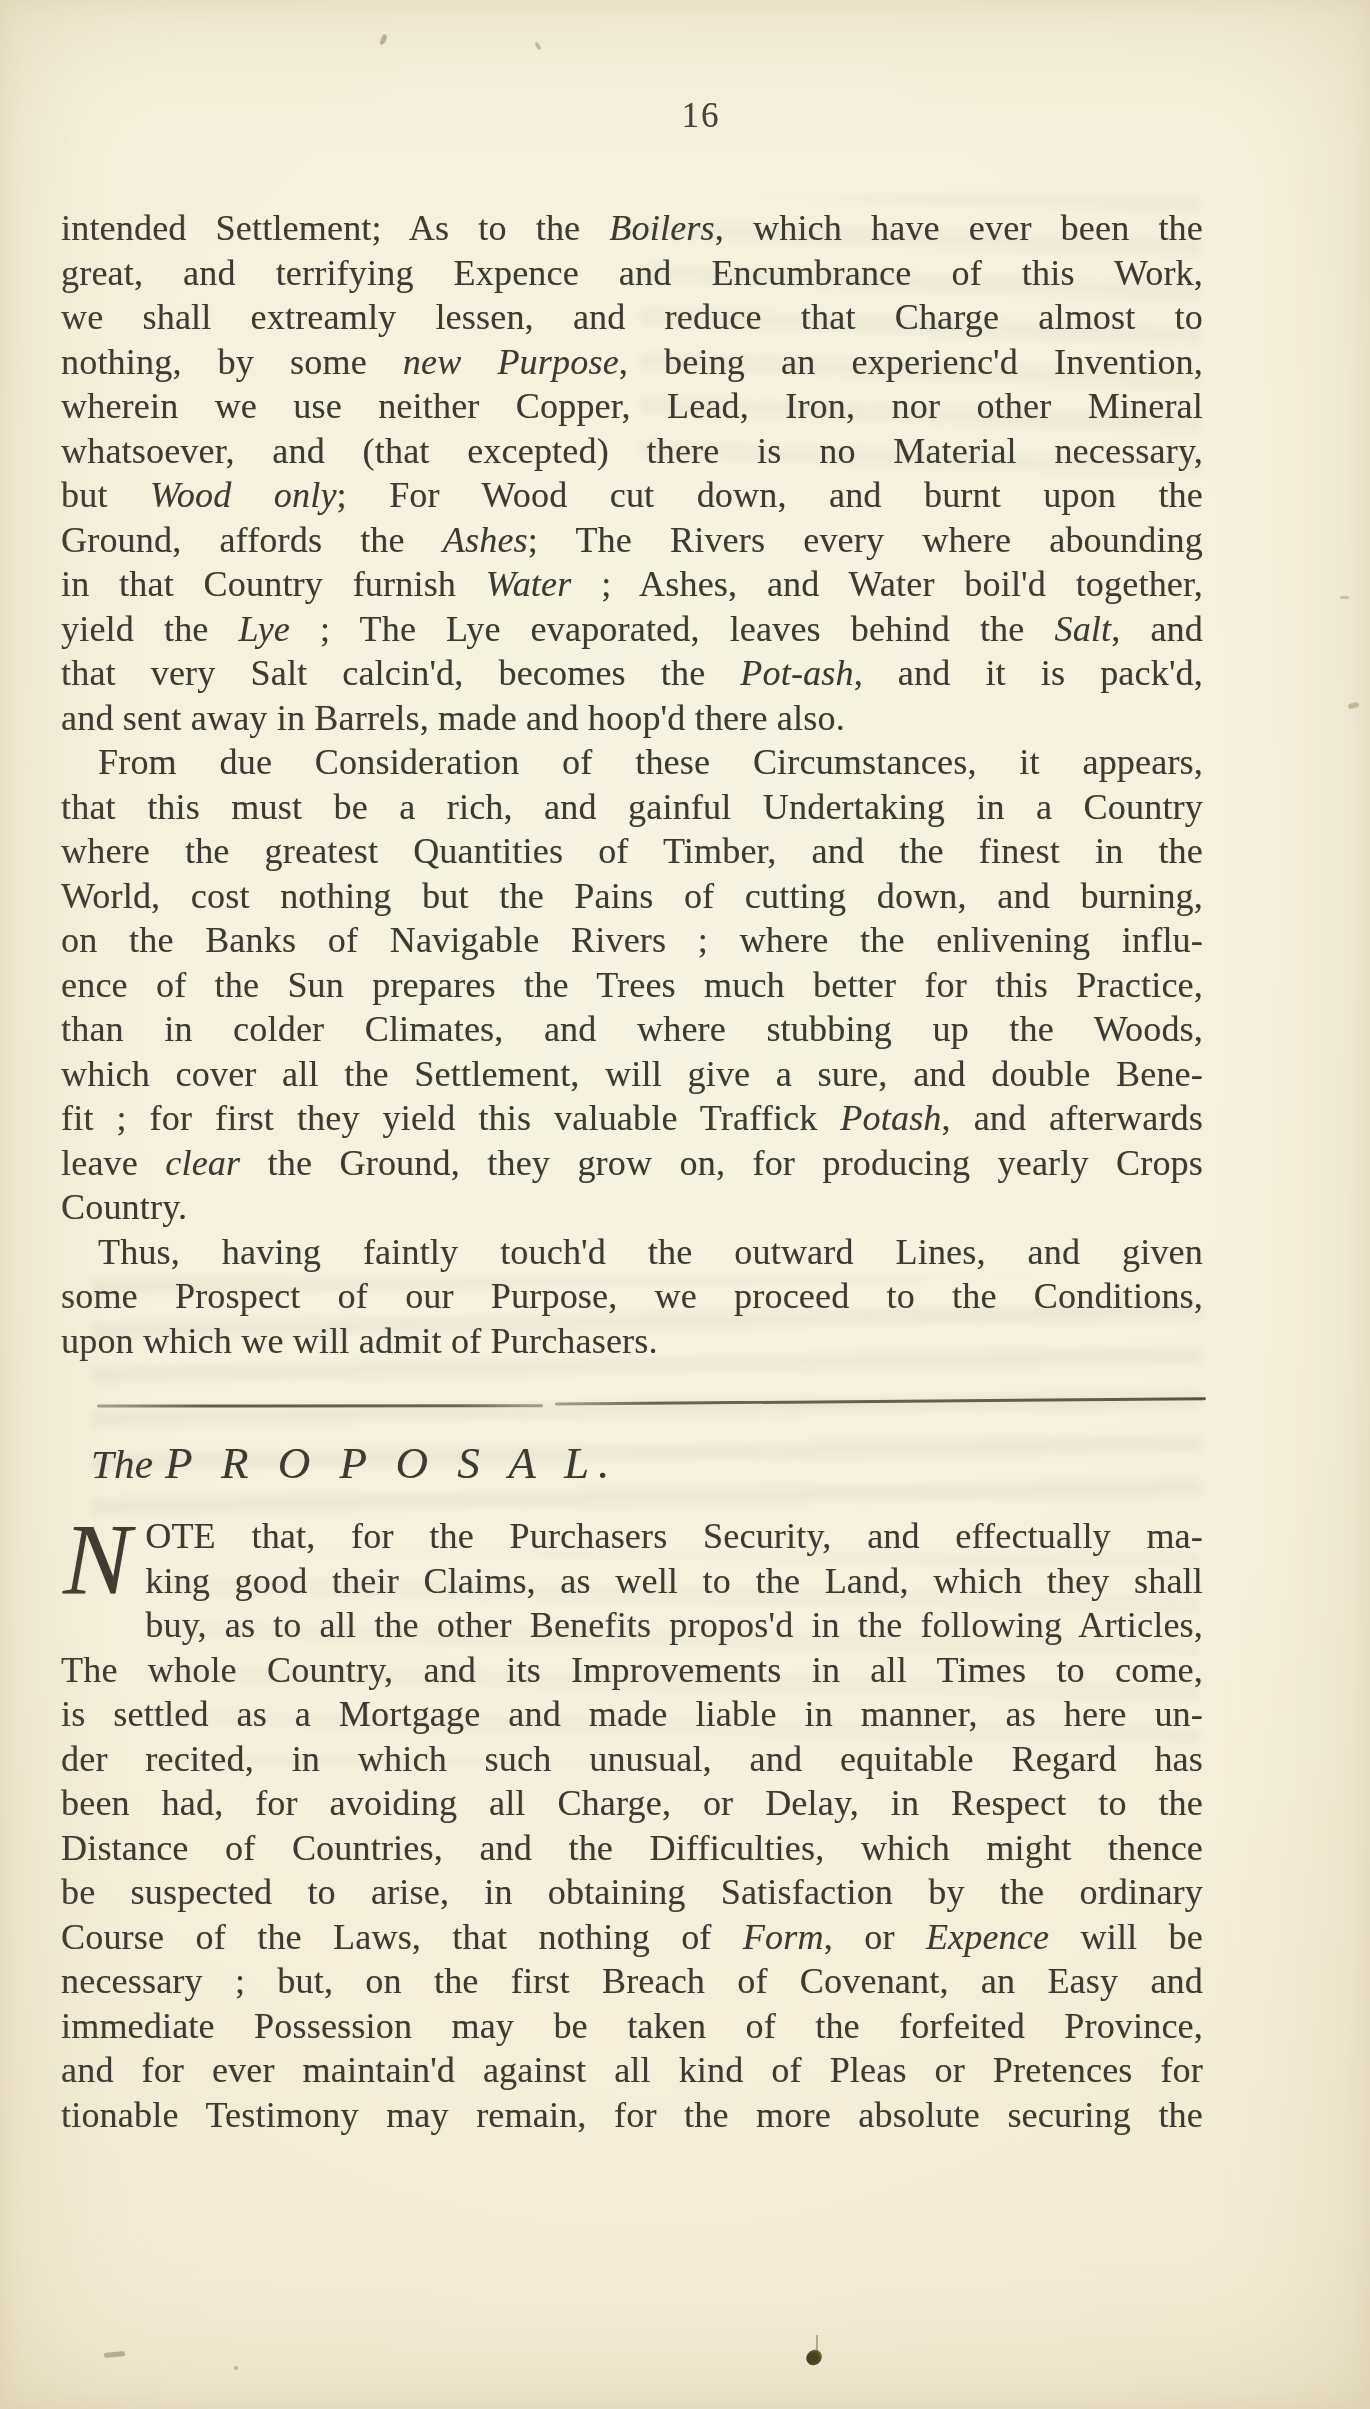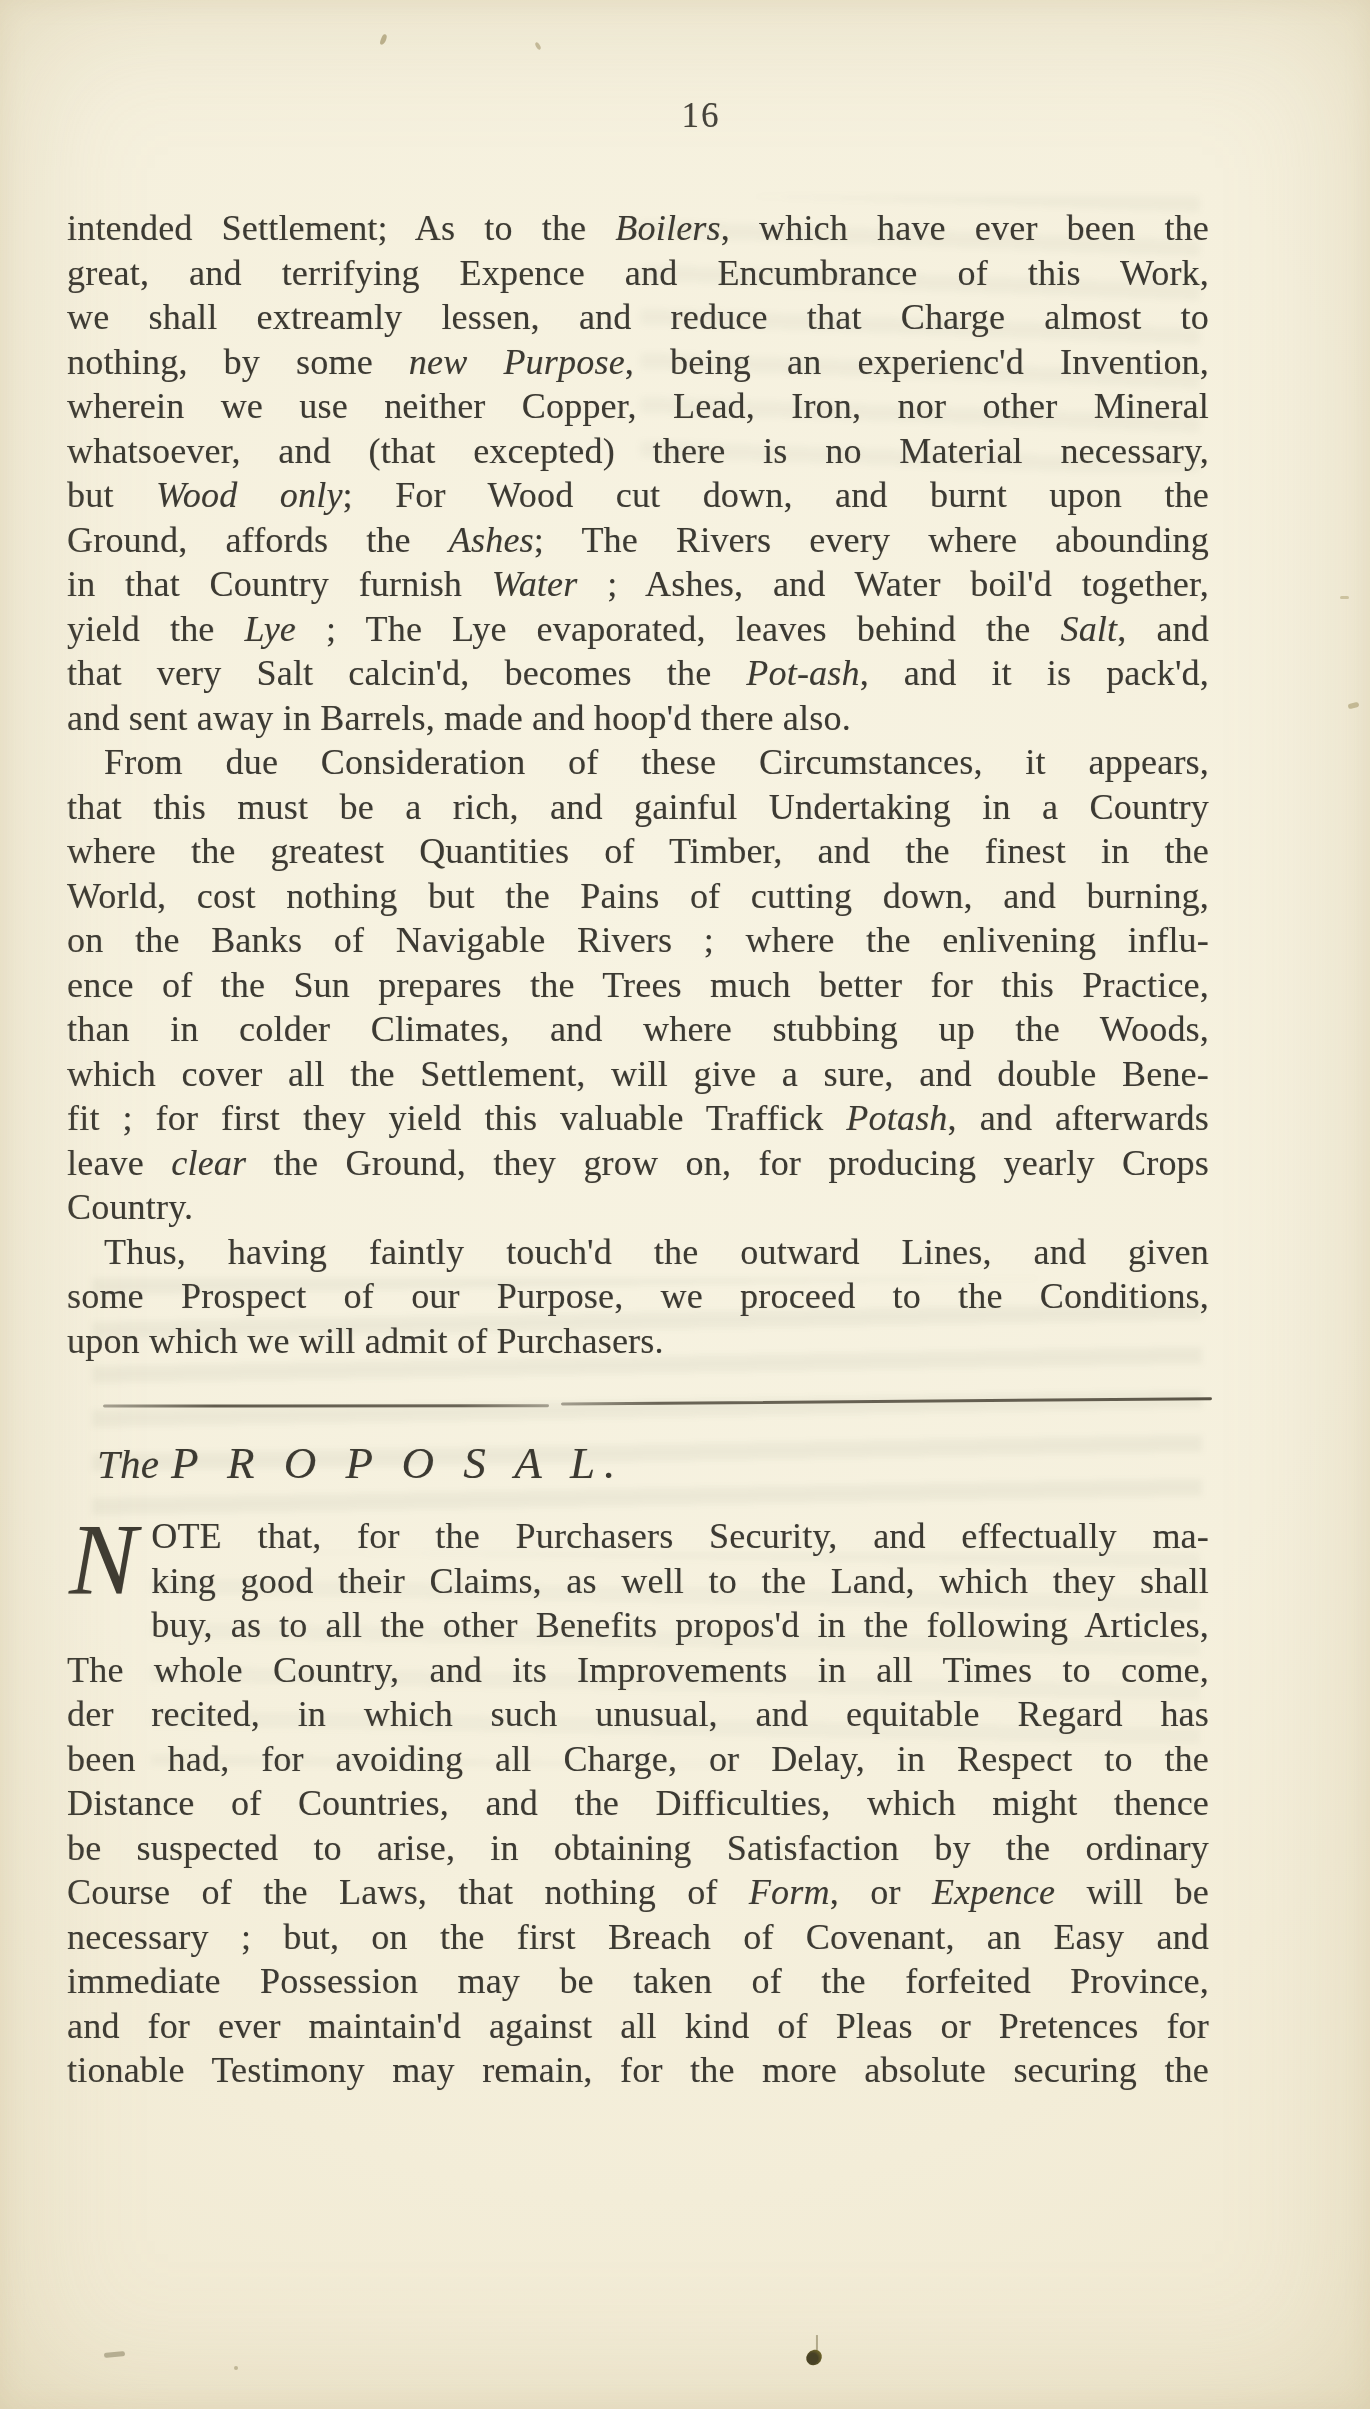--- a/index.html
+++ b/index.html
@@ -16,21 +16,21 @@
   .page::after{ 
     content:"";position:absolute;inset:0;pointer-events:none;
     box-shadow:inset 0 0 140px rgba(186,169,122,0.30), inset 0 0 26px rgba(186,169,122,0.18);
   }
   .page-number{
     position:absolute;top:96px;left:701px;transform:translateX(-50%);
     font-size:35px;letter-spacing:2px;color:#45433b;
     text-shadow:0.3px 0.4px 0.7px rgba(60,56,46,0.35);
   }
   .text-block{
-    position:absolute;left:67px;top:206px;width:1142px;
+    position:absolute;left:61px;top:206px;width:1142px;
     text-shadow:0.3px 0.4px 0.7px rgba(60,56,46,0.33);
     letter-spacing:0.2px;
   }
   .para{overflow:visible;}
   .line{
     font-size:36px;line-height:44.5px;
     text-align:justify;text-justify:inter-word;
     white-space:normal;
   }
   .line.j{text-align-last:justify;}
@@ -148,20 +148,21 @@
 
     <h2 class="heading"><em>The</em><span class="caps">P R O P O S A L.</span></h2>
 
     <div id="paras-proposal" class="proposal">
         <div class="para">
           <span class="dropcap">N</span>
           <div class="line j"><span>OTE that, for the Purchasers Security, and effectually ma-</span></div>
           <div class="line j"><span>king good their Claims, as well to the Land, which they shall</span></div>
           <div class="line j"><span>buy, as to all the other Benefits propos'd in the following Articles,</span></div>
           <div class="line j"><span>The whole Country, and its Improvements in all Times to come,</span></div>
+          <div class="line j"><span>is settled as a Mortgage and made liable in manner, as here un-</span></div>
           <div class="line j"><span>der recited, in which such unusual, and equitable Regard has</span></div>
           <div class="line j"><span>been had, for avoiding all Charge, or Delay, in Respect to the</span></div>
           <div class="line j"><span>Distance of Countries, and the Difficulties, which might thence</span></div>
           <div class="line j"><span>be suspected to arise, in obtaining Satisfaction by the ordinary</span></div>
           <div class="line j"><span>Course of the Laws, that nothing of </span><em>Form</em><span>, or </span><em>Expence</em><span> will be</span></div>
           <div class="line j"><span>necessary ; but, on the first Breach of Covenant, an Easy and</span></div>
           <div class="line j"><span>immediate Possession may be taken of the forfeited Province,</span></div>
           <div class="line j"><span>and for ever maintain'd against all kind of Pleas or Pretences for</span></div>
           <div class="line j"><span>tionable Testimony may remain, for the more absolute securing the</span></div>
         </div>

